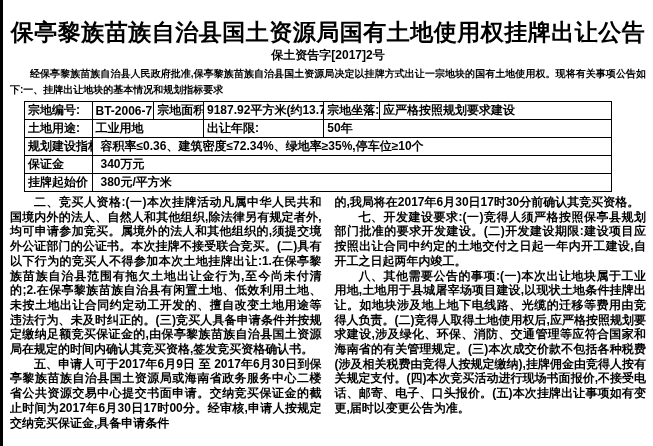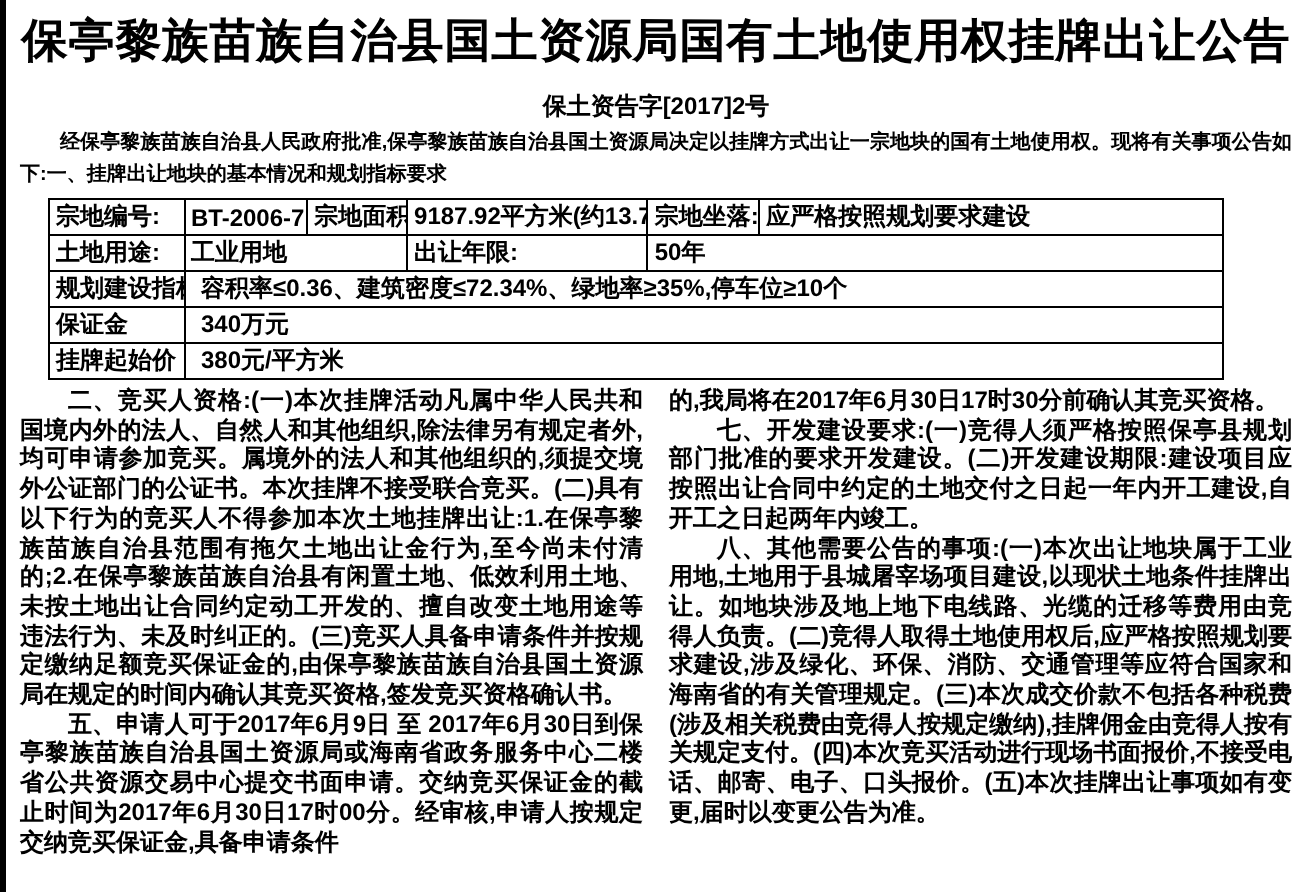--- a/index.html
+++ b/index.html
@@ -8,36 +8,36 @@
     width: 653px; height: 446px;
     background: #ffffff; color: #000000;
     font-family: "Liberation Sans", "DejaVu Sans", sans-serif;
     font-weight: bold;
     overflow: hidden;
   }
   .page {
     position: relative;
     width: 653px; height: 446px;
     border-left: 3px solid #000;
-    padding: 7px 5px 2px 5px;
+    padding: 19px 5px 2px 5px;
     overflow: hidden;
   }
   .title {
     font-size: 23px;
     font-weight: 900;
     text-align: center;
     white-space: nowrap;
     letter-spacing: 0.5px;
     line-height: 27px;
   }
   .docnum {
     text-align: center;
     font-size: 12px;
     line-height: 15px;
-    margin-top: 12px;
+    margin-top: 2px;
   }
   .intro {
     margin: 3px 2px 0 2px;
     font-size: 10px;
     line-height: 16px;
     text-align: justify;
     text-indent: 2em;
   }
   table.land {
     width: 588px;

